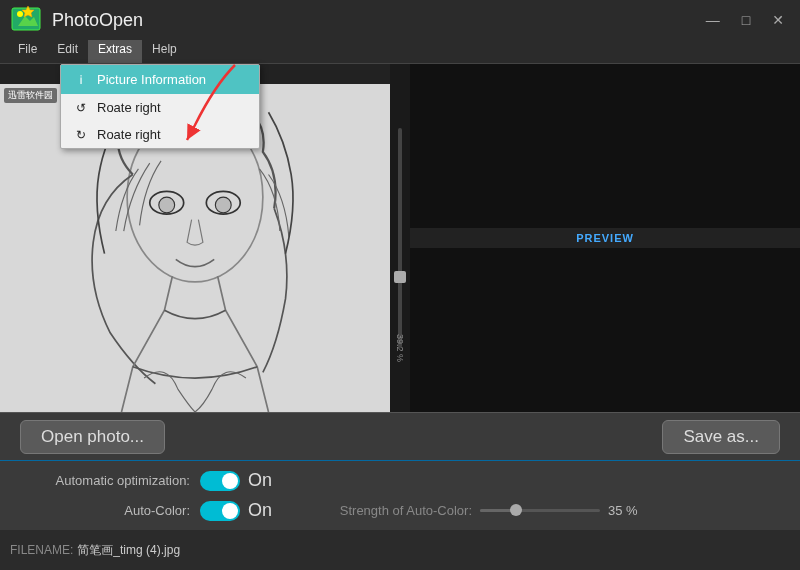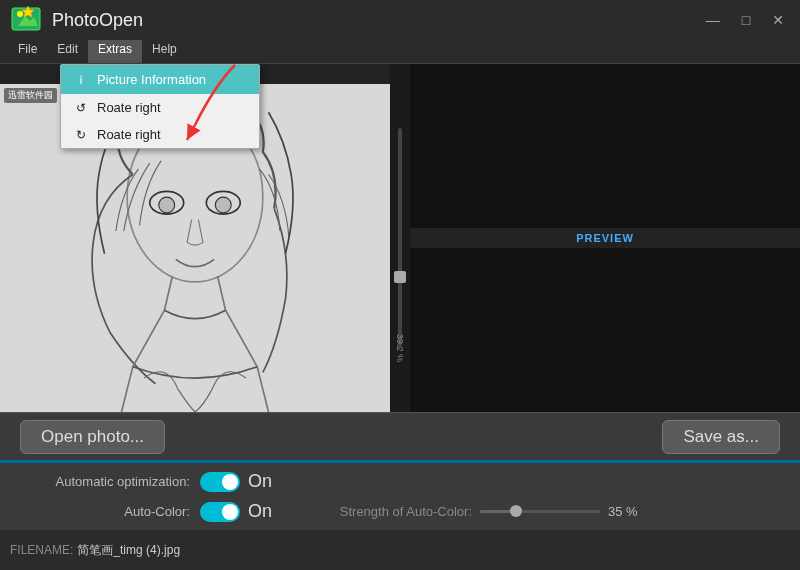--- a/index.html
+++ b/index.html
@@ -216,21 +216,21 @@
     }
 
     
     #settings-bar {
       background: #3a3a3a;
       height: 70px;
       display: flex;
       flex-direction: column;
       justify-content: center;
       padding: 0 20px;
-      border-top: 3px solid #0369a1;
+      border-top: 1px solid #0369a1;
       gap: 4px;
     }
     .settings-row {
       display: flex;
       align-items: center;
       height: 26px;
       gap: 0;
     }
     .settings-label {
       width: 180px;

